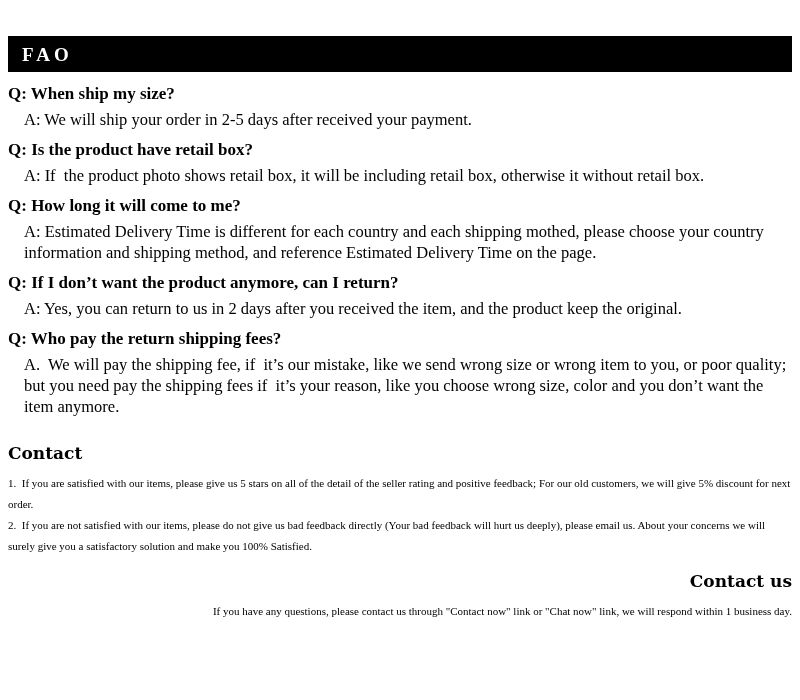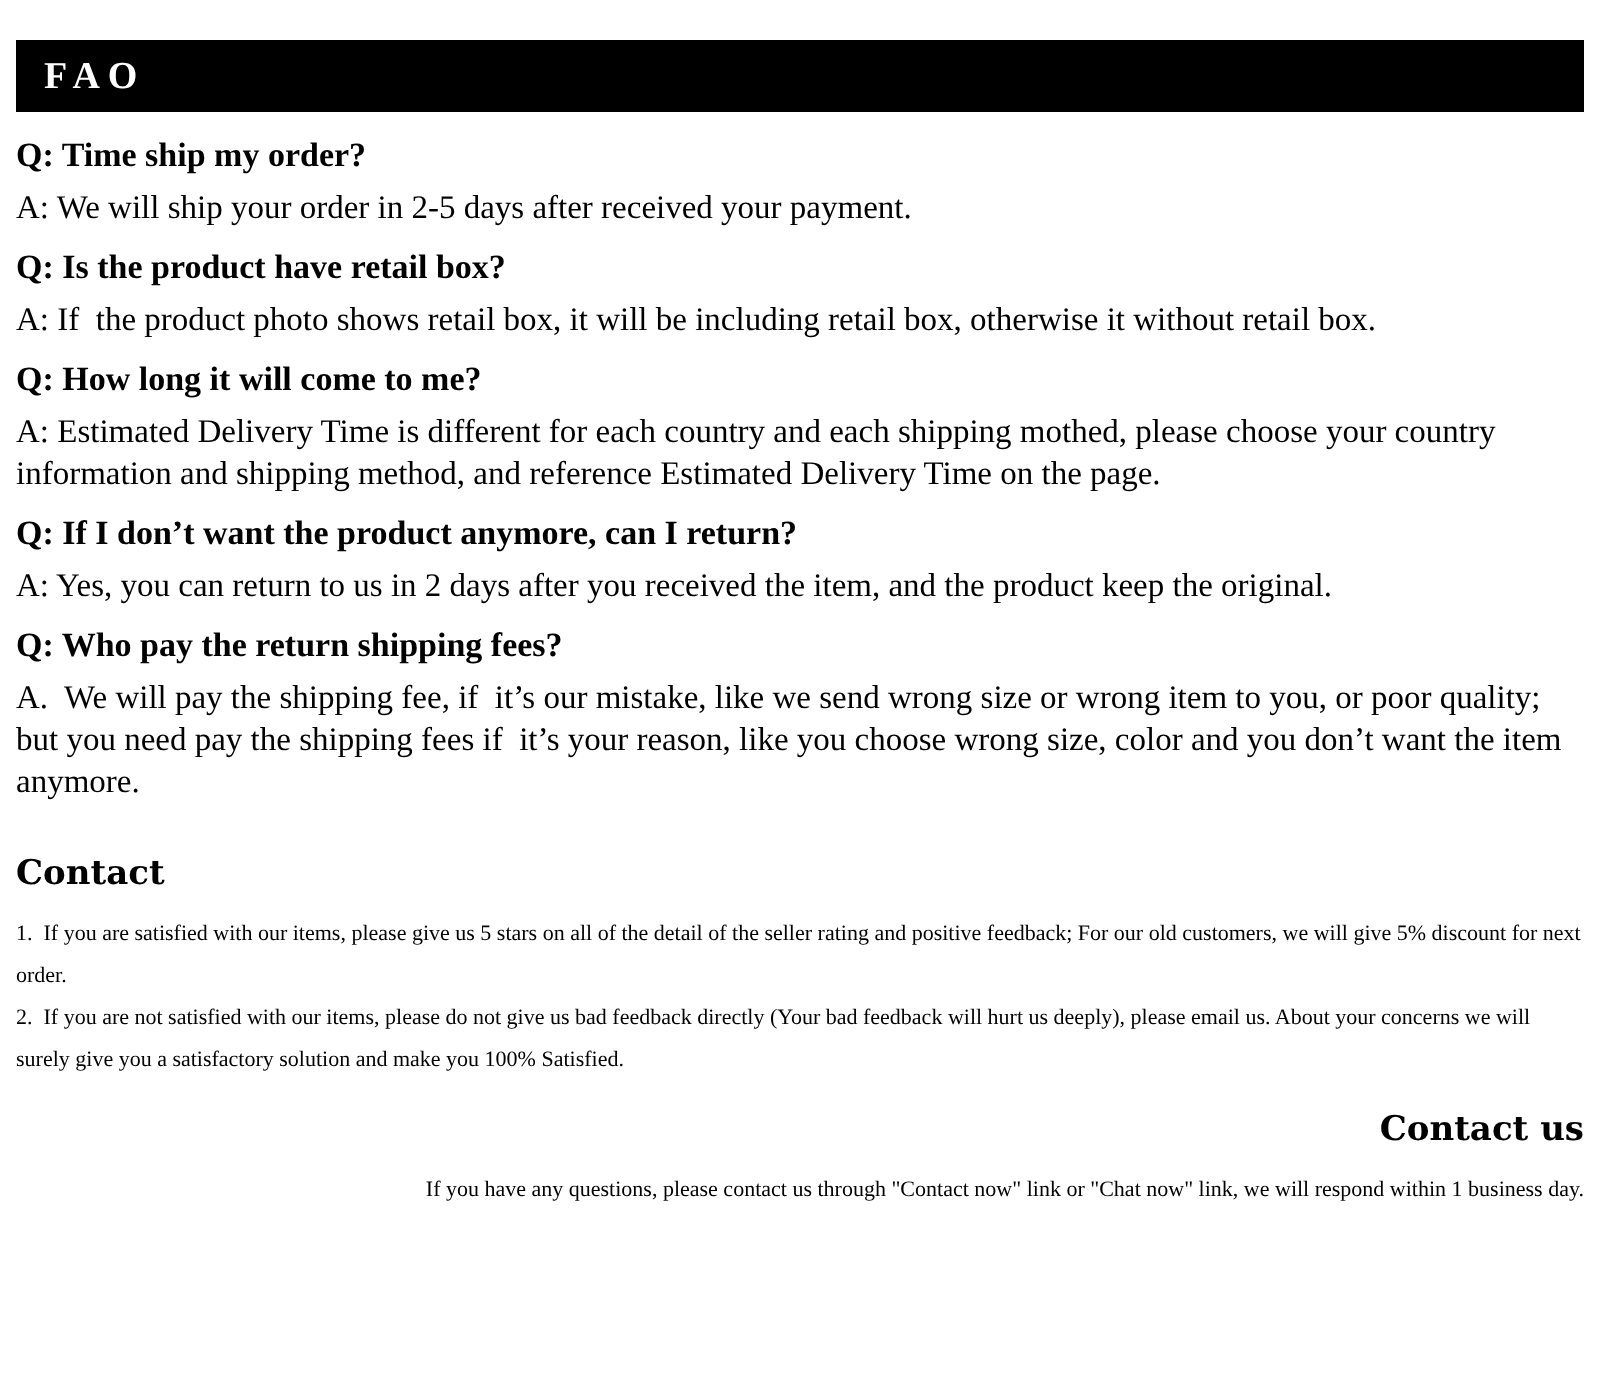--- a/index.html
+++ b/index.html
@@ -19,21 +19,21 @@
   .page {
     position: relative;
     width: 800px;
     height: 700px;
     box-sizing: border-box;
     padding: 0 8px;
   }
 
   
   .title-bar {
-    margin-top: 20px;
+    margin-top: 36px;
     height: 36px;
     background: #000000;
     display: flex;
     align-items: center;
     padding-left: 14px;
     box-sizing: border-box;
   }
   .title-bar .title-text {
     color: #ffffff;
     font-family: "Liberation Serif", "DejaVu Serif", serif;
@@ -54,21 +54,21 @@
     font-weight: bold;
     font-size: 17px;
     line-height: 21px;
     margin: 0 0 5px 0;
     white-space: pre-wrap;
   }
   .answer {
     font-weight: normal;
     font-size: 16.5px;
     line-height: 21px;
-    margin: 0 0 9px 0;
+    margin: 0 0 9px 16px;
     white-space: pre-wrap;
   }
 
   
   .section {
     margin-top: 26px;
   }
   .section-heading {
     font-family: "DejaVu Serif", "Liberation Serif", serif;
     font-weight: bold;
@@ -92,21 +92,21 @@
 
 <div class="page">
 
   <div class="title-bar">
     <span class="title-text">FAO</span>
   </div>
 
   <div class="faq-list">
 
     <div class="faq-item">
-      <p class="question">Q: Time ship my order?</p>
+      <p class="question">Q: When ship my size?</p>
       <p class="answer">A: We will ship your order in 2-5 days after received your payment.</p>
     </div>
 
     <div class="faq-item">
       <p class="question">Q: Is the product have retail box?</p>
       <p class="answer">A: If  the product photo shows retail box, it will be including retail box, otherwise it without retail box.</p>
     </div>
 
     <div class="faq-item">
       <p class="question">Q: How long it will come to me?</p>

